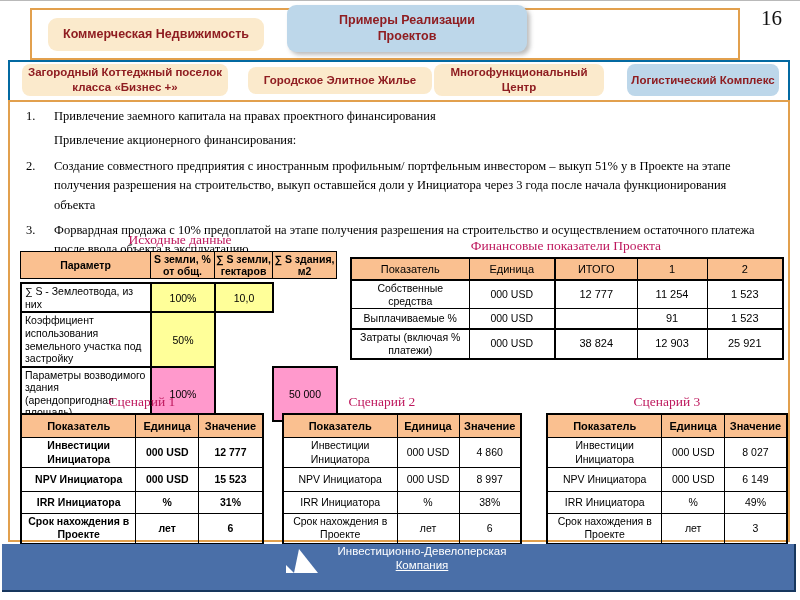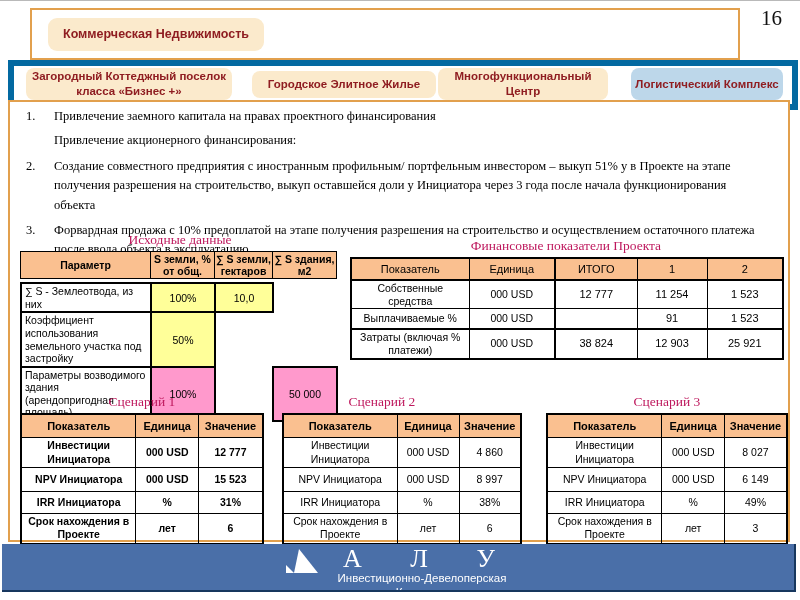--- a/index.html
+++ b/index.html
@@ -18,21 +18,21 @@
   .btn{border-radius:9px;display:flex;align-items:center;justify-content:center;
     text-align:center;color:#8F1D21;font-weight:bold;line-height:1.25;}
   .btn-commercial{position:absolute;left:16px;top:8px;width:216px;height:33px;
     background:#FBEACC;font-size:12.5px;align-items:center;}
   .btn-examples{position:absolute;left:255px;top:-5px;width:240px;height:47px;
     background:#BDD7EA;font-size:12.5px;box-shadow:3px 3px 4px rgba(110,110,110,.45);}
   .btn-examples span{display:inline-block;width:170px;}
 
   
   .nav-box{position:absolute;left:8px;top:60px;width:778px;height:38px;
-    border:6px solid #0369a1;background:#fff;}
+    border:2px solid #0369a1;background:#fff;}
   .nav-tab{position:absolute;background:#FBEACC;border-radius:8px;color:#8F1D21;
     font-weight:bold;font-size:11.5px;line-height:1.3;display:flex;align-items:center;
     justify-content:center;text-align:center;}
   .nav-tab.active{background:#BDD7EA;}
   .nt1{left:12px;top:2px;width:206px;height:32px;}
   .nt2{left:238px;top:5px;width:184px;height:27px;}
   .nt3{left:424px;top:2px;width:170px;height:32px;}
   .nt4{left:617px;top:2px;width:152px;height:32px;}
 
   
@@ -104,20 +104,23 @@
 </head>
 <body>
 
 <div class="edge-line"></div>
 
 <div class="page-num">16</div>
 
 <div class="header-box">
   <div class="btn btn-commercial">
     <span>Коммерческая Недвижимость</span>
+  </div>
+  <div class="btn btn-examples">
+    <span>Примеры Реализации Проектов</span>
   </div>
 </div>
 
 <div class="nav-box">
   <div class="nav-tab nt1">
     <span>Загородный Коттеджный поселок класса «Бизнес +»</span>
   </div>
   <div class="nav-tab nt2">
     <span>Городское Элитное Жилье</span>
   </div>
@@ -356,17 +359,16 @@
 </div>
 
 <div class="footer">
   <div class="logo">
     <svg width="34" height="26" viewBox="0 0 34 26">
       <polygon points="14,1 33,25 9,25" fill="#ffffff"></polygon>
       <polygon points="1,17 9,25 1,25" fill="#ffffff"></polygon>
     </svg>
   </div>
   <div class="footer-text">
-    <div class="alu">А Л У</div>
     <div class="sub1">Инвестиционно-Девелоперская</div>
     <div class="sub2">Компания</div>
   </div>
 </div>
 
 </body></html>

